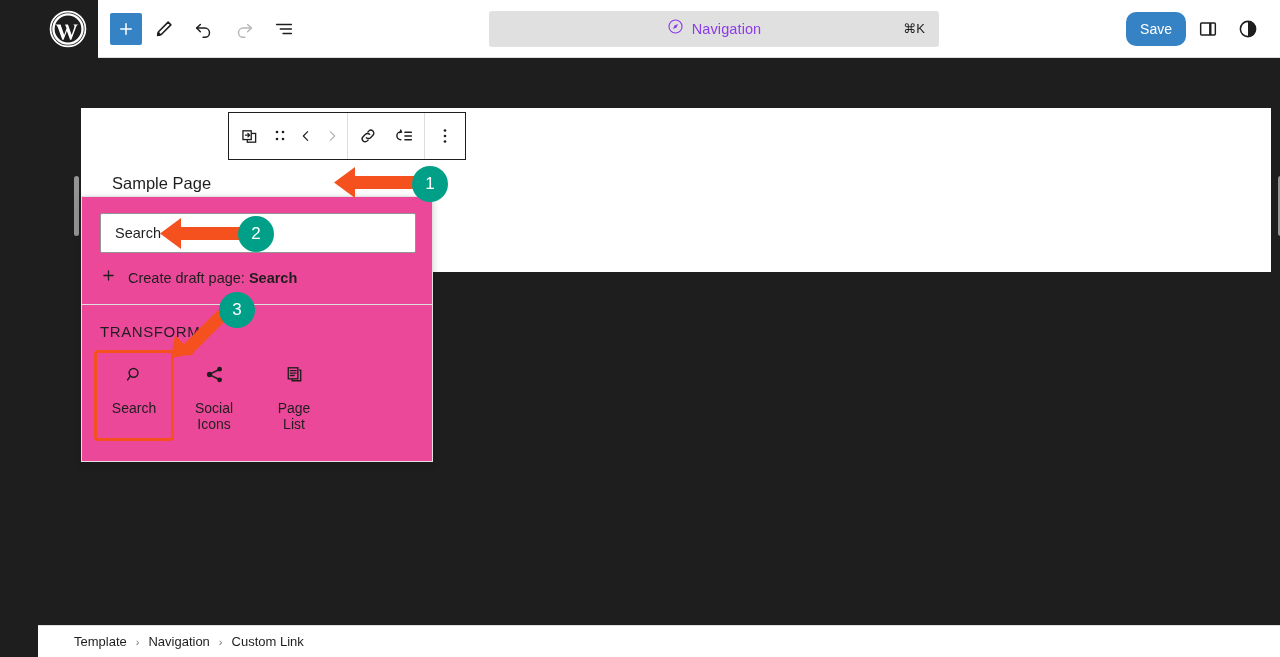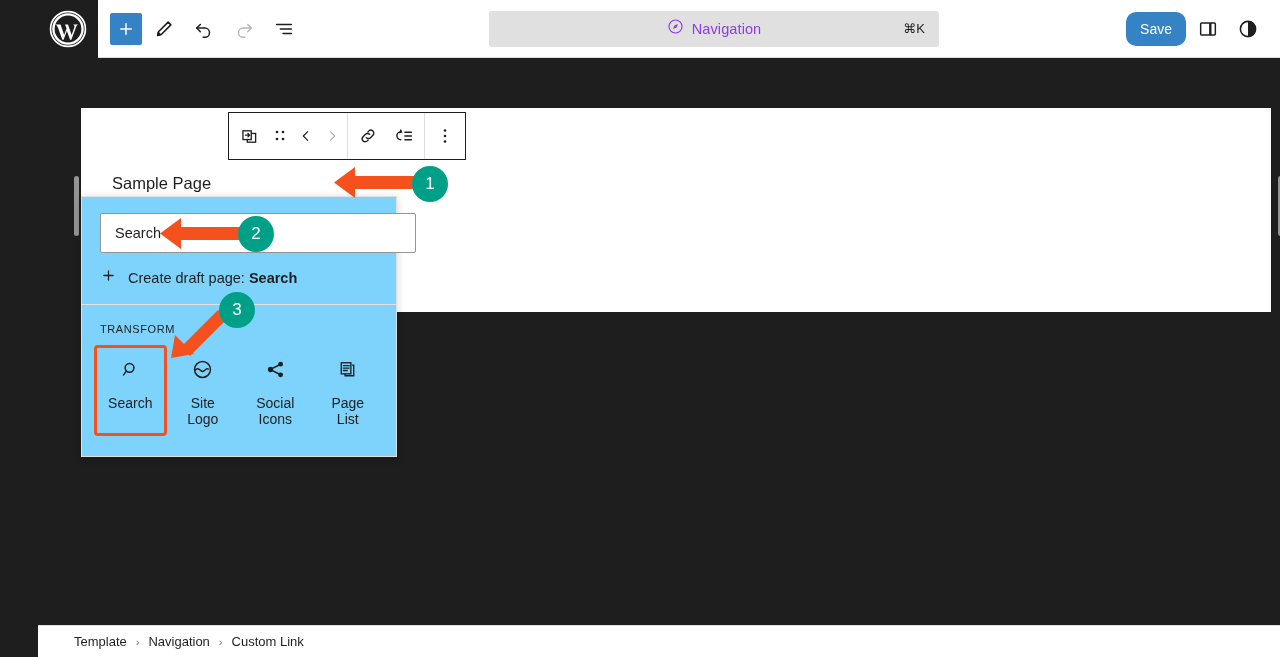--- a/index.html
+++ b/index.html
@@ -67,21 +67,21 @@
   }
   .resizer {
     position: absolute; width: 5px; height: 60px; border-radius: 3px;
     background: #949494; top: 118px;
   }
   .resizer.left { left: 36px; }
   .resizer.right { left: 1240px; }
 
   .page-frame {
     position: absolute; left: 43px; top: 50px;
-    width: 1190px; height: 204px; background: #fff;
+    width: 1190px; height: 164px; background: #fff;
   }
   .sample-page-label {
     position: absolute; left: 31px; top: 66px;
     font-size: 16.5px; color: #1e1e1e; white-space: nowrap;
   }
   .appender-btn {
     position: absolute; left: 229px; top: 114px;
     width: 24px; height: 24px; background: #1e1e1e; border: none;
     border-radius: 2px; cursor: pointer;
     display: flex; align-items: center; justify-content: center;
@@ -100,41 +100,41 @@
   .bt-btn {
     width: 36px; height: 46px; background: transparent; border: none;
     display: flex; align-items: center; justify-content: center; cursor: pointer;
   }
   .bt-btn.narrow { width: 26px; }
   .bt-btn.dim svg { opacity: .35; }
 
   
   .link-popover {
     position: absolute; left: 43px; top: 138px;
-    width: 316px; background: #7dd3fc;
+    width: 352px; background: #ec4899;
     border: 1px solid #e0e0e0;
     box-shadow: 0 2px 8px rgba(0,0,0,.18);
     z-index: 40;
   }
   .popover-search-row { padding: 16px 18px 14px 18px; }
   .search-input-box {
     width: 316px; height: 40px; border: 1px solid #949494; border-radius: 2px;
     display: flex; align-items: center; padding: 0 14px;
     font-size: 14.5px; color: #1e1e1e; background: #fff;
   }
   .create-row {
     display: flex; align-items: center; gap: 11px;
     padding: 0 6px 16px 18px; cursor: pointer;
   }
   .create-text { font-size: 14.5px; color: #1e1e1e; }
   .create-text b { font-weight: bold; }
   .pop-divider { height: 1px; background: #e0e0e0; width: 100%; }
   .transform-label {
     padding: 18px 18px 10px 18px;
-    font-size: 11px; letter-spacing: .6px; color: #1e1e1e; font-weight: normal;
+    font-size: 15px; letter-spacing: .6px; color: #1e1e1e; font-weight: normal;
   }
   .transform-grid {
     display: flex; padding: 0 12px 20px 12px; gap: 0;
   }
   .tf-item {
     width: 80px; display: flex; flex-direction: column; align-items: center;
     gap: 10px; padding: 10px 0 6px 0; cursor: pointer; border-radius: 4px;
     border: 3px solid transparent;
   }
   .tf-item.highlighted { border-color: #f4511e; }
@@ -336,32 +336,20 @@
         <div class="tf-item highlighted">
           <span>
             <svg width="23" height="23" viewBox="0 0 24 24" fill="none" stroke="#1e1e1e" stroke-width="1.6" stroke-linecap="round">
               <circle cx="11" cy="10.3" r="4.6"></circle>
               <path d="M7.7 13.7L4.8 17.6"></path>
             </svg>
           </span>
           <span class="tf-label">Search</span>
         </div>
 
-        <div class="tf-item">
-          <span>
-            <svg width="23" height="23" viewBox="0 0 24 24" fill="none" stroke="#1e1e1e" stroke-width="1.5">
-              <circle cx="12" cy="12" r="8.3"></circle>
-              <path d="M4.4 12.6c1.8-1.9 3.4-1.9 5.1 0 1.8 1.9 3.4 1.9 5.2 0 1.2-1.3 2.3-1.7 3.5-1.1" stroke-linecap="round"></path>
-            </svg>
-          </span>
-          <span class="tf-label">
-              <span style="display:block">Site</span>
-              <span style="display:block">Logo</span>
-            </span>
-        </div>
 
         <div class="tf-item">
           <span>
             <svg width="23" height="23" viewBox="0 0 24 24" fill="none" stroke="#1e1e1e" stroke-width="1.7" stroke-linecap="round">
               <circle cx="17.3" cy="6.4" r="1.7" fill="#1e1e1e"></circle>
               <circle cx="17.3" cy="17.6" r="1.7" fill="#1e1e1e"></circle>
               <circle cx="6.8" cy="12" r="1.9" fill="#1e1e1e"></circle>
               <path d="M15.8 7.3L8.3 11.1M8.3 12.9l7.5 3.8"></path>
             </svg>
           </span>

